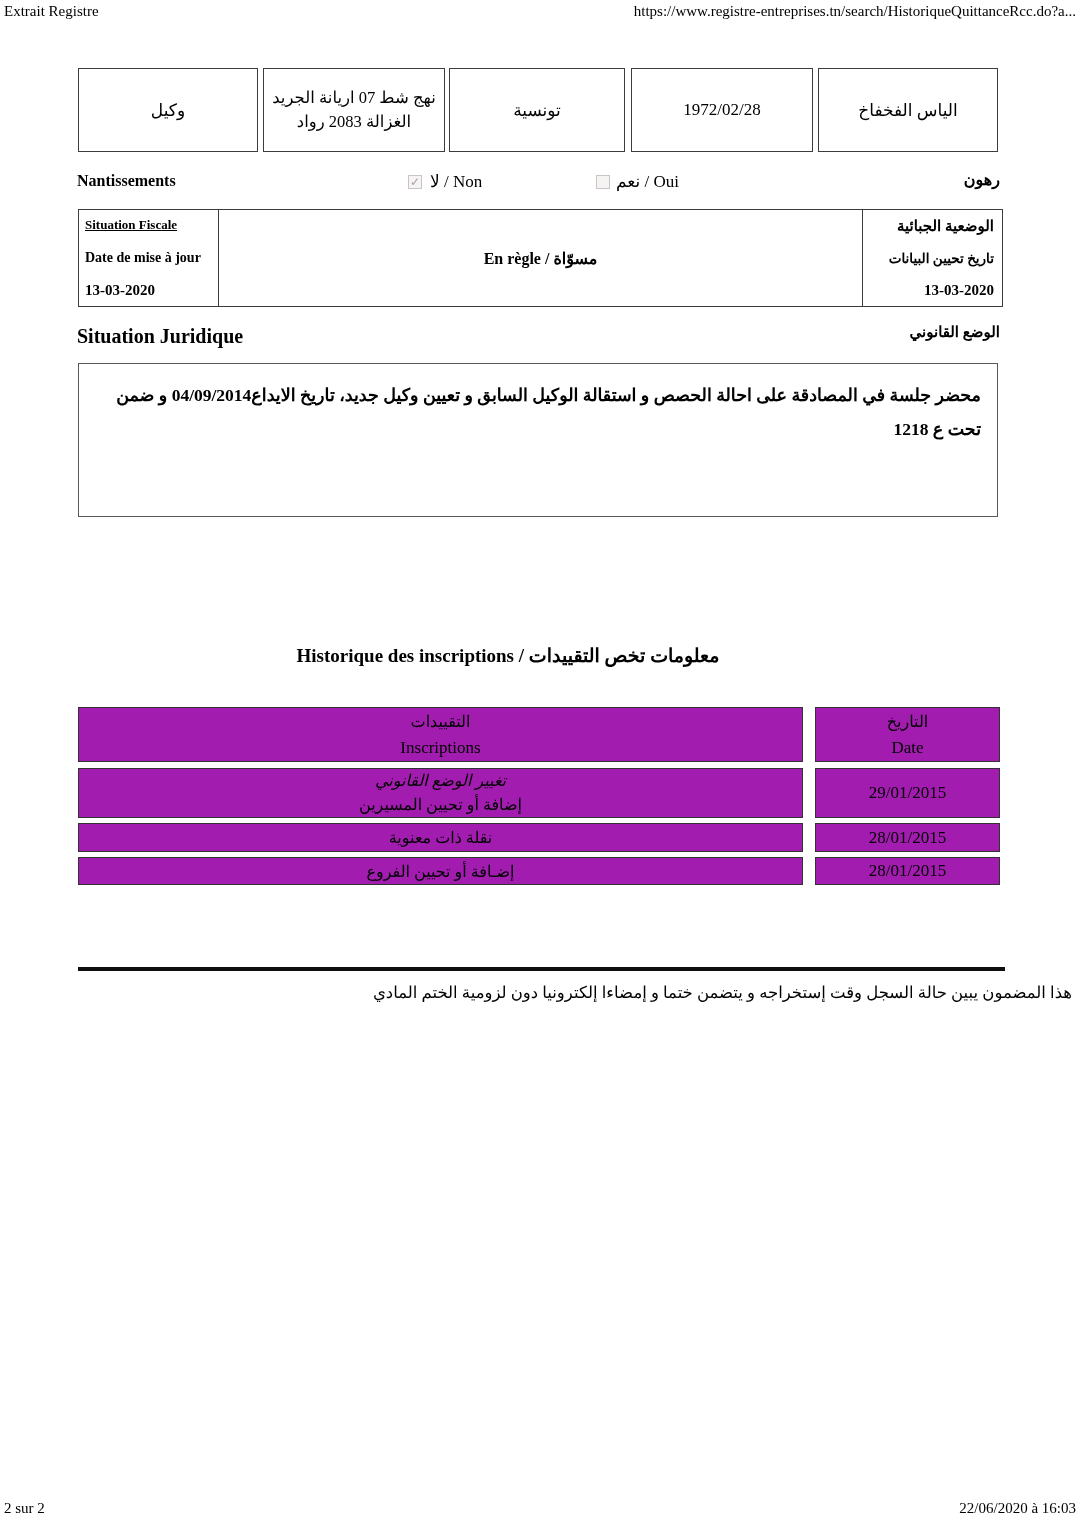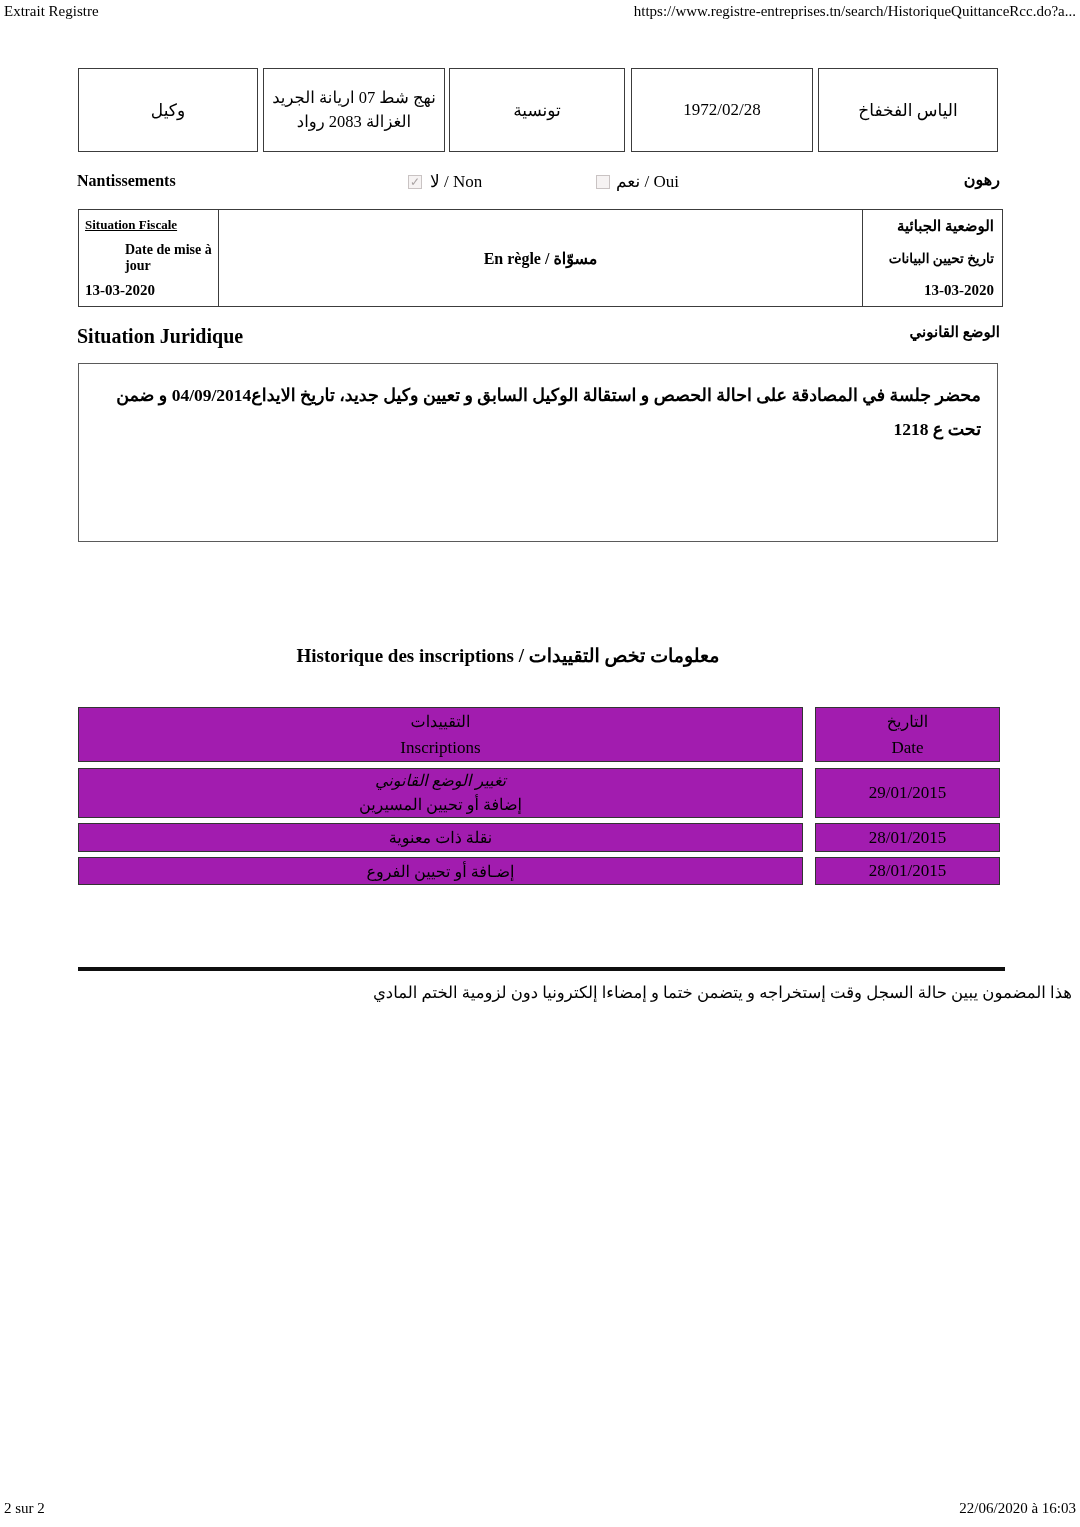--- a/index.html
+++ b/index.html
@@ -32,21 +32,21 @@
     display:flex; flex-direction:column; justify-content:space-between;
     padding:7px 6px; font-weight:bold;
   }
   .fiscal-col2 { flex:1; display:flex; align-items:center; justify-content:center; }
   .fiscal-col3 {
     width:140px; border-left:1.5px solid #3c3c3c;
     display:flex; flex-direction:column; justify-content:space-between;
     padding:7px 8px; font-weight:bold; direction:rtl; text-align:right;
   }
   .jbox {
-    left:78px; top:363px; width:920px; height:179px;
+    left:78px; top:363px; width:920px; height:154px;
     border:1px solid #5a5a5a; padding:14px 16px;
     direction:rtl; text-align:right; font-weight:bold; font-size:17.5px; line-height:34px;
   }
   .tcell {
     border:1.5px solid #333; background:#a21caf;
     display:flex; flex-direction:column; align-items:center; justify-content:center;
     text-align:center;
   }
   .rule { left:78px; top:967px; width:927px; height:4px; background:#0f0f0f; }
 </style>
@@ -65,21 +65,21 @@
 <div class="abs bold" style="left:77px; top:172px; font-size:16px;">Nantissements</div>
 <div class="abs checkbox" style="left:408px; top:175px;">✓</div>
 <div class="abs" style="left:430px; top:171px; font-size:17px;">لا / Non</div>
 <div class="abs checkbox" style="left:596px; top:175px;"></div>
 <div class="abs" style="left:616px; top:171px; font-size:17px;">نعم / Oui</div>
 <div class="abs bold rtl" style="right:80px; top:170px; font-size:16px;">رهون</div>
 
 <div class="abs fiscal">
   <div class="fiscal-col1">
     <div style="font-size:13px;text-decoration:underline;">Situation Fiscale</div>
-    <div style="font-size:14px;margin-left:40px;">Date de mise à jour</div>
+    <div style="font-size:14px;">Date de mise à jour</div>
     <div style="font-size:15px;">13-03-2020</div>
   </div>
   <div class="fiscal-col2">
     <span class="bold" style="font-size:16px;">En règle / مسوّاة</span>
   </div>
   <div class="fiscal-col3">
     <div style="font-size:15px;">الوضعية الجبائية</div>
     <div style="font-size:13.5px;">تاريخ تحيين البيانات</div>
     <div style="font-size:15px;">13-03-2020</div>
   </div>

